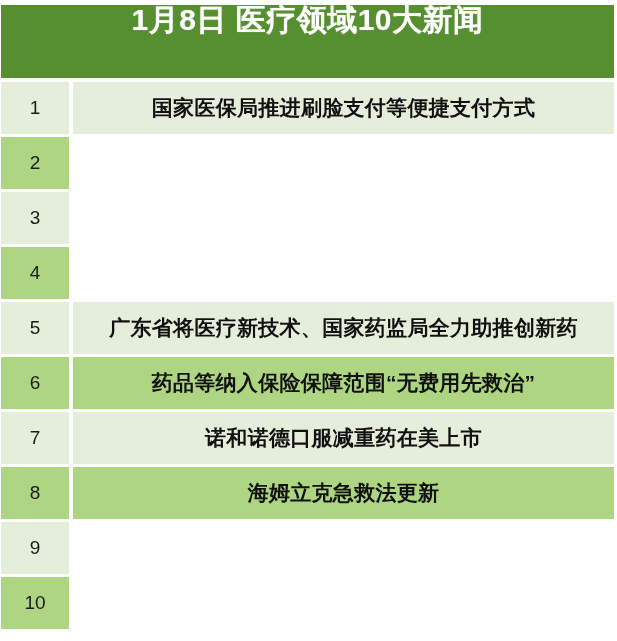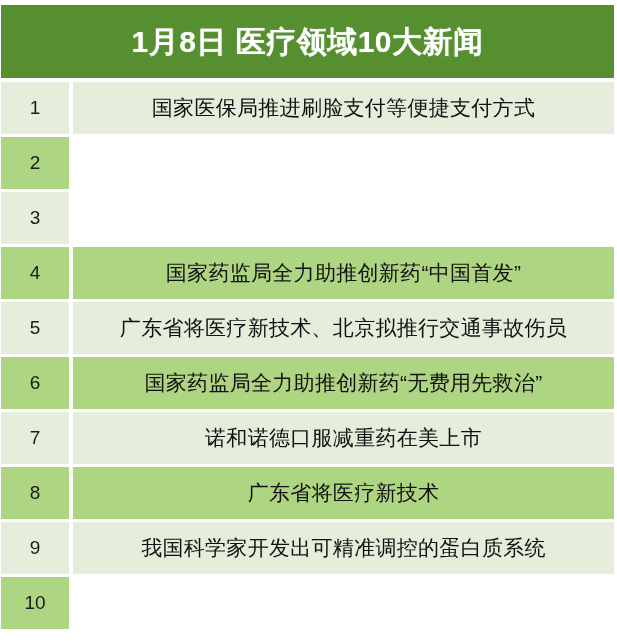--- a/index.html
+++ b/index.html
@@ -23,21 +23,20 @@
     padding-top: 5px;
     padding-left: 1px;
   }
 
   
   .banner {
     height: 73px;
     width: 613px;
     background: #568f30;
     display: flex;
-    align-items: center;
     justify-content: center;
     margin-bottom: 4px;
   }
   .banner-title {
     color: #ffffff;
     font-size: 30px;
     font-weight: bold;
     letter-spacing: 0.5px;
     line-height: 1;
     white-space: nowrap;
@@ -71,21 +70,21 @@
     font-weight: normal;
   }
   .gap {
     width: 4px;
     flex: 0 0 4px;
     background: #ffffff;
   }
   .cell-title {
     flex: 1 1 auto;
     font-size: 21px;
-    font-weight: normal;
+    font-weight: bold;
     color: #111111;
     letter-spacing: 0.3px;
     white-space: nowrap;
     padding: 0 18px;
   }
 </style>
 </head>
 <body>
 
 <div class="board">
@@ -104,46 +103,44 @@
         <div class="cell cell-num">2</div>
         <div class="gap"></div>
       </div>
       <div class="row row-odd">
         <div class="cell cell-num">3</div>
         <div class="gap"></div>
       </div>
       <div class="row row-even">
         <div class="cell cell-num">4</div>
         <div class="gap"></div>
-        <div class="cell cell-title">国家药监局全力助推创新药“中国首发”</div>
       </div>
       <div class="row row-odd">
         <div class="cell cell-num">5</div>
         <div class="gap"></div>
-        <div class="cell cell-title">广东省将医疗新技术、北京拟推行交通事故伤员</div>
+        <div class="cell cell-title">广东省将医疗新技术、国家药监局全力助推创新药</div>
       </div>
       <div class="row row-even">
         <div class="cell cell-num">6</div>
         <div class="gap"></div>
-        <div class="cell cell-title">国家药监局全力助推创新药“无费用先救治”</div>
+        <div class="cell cell-title">药品等纳入保险保障范围“无费用先救治”</div>
       </div>
       <div class="row row-odd">
         <div class="cell cell-num">7</div>
         <div class="gap"></div>
         <div class="cell cell-title">诺和诺德口服减重药在美上市</div>
       </div>
       <div class="row row-even">
         <div class="cell cell-num">8</div>
         <div class="gap"></div>
-        <div class="cell cell-title">广东省将医疗新技术</div>
+        <div class="cell cell-title">海姆立克急救法更新</div>
       </div>
       <div class="row row-odd">
         <div class="cell cell-num">9</div>
         <div class="gap"></div>
-        <div class="cell cell-title">我国科学家开发出可精准调控的蛋白质系统</div>
       </div>
       <div class="row row-even">
         <div class="cell cell-num">10</div>
         <div class="gap"></div>
       </div>
     </div>
 
 </div>
 
 </body></html>

